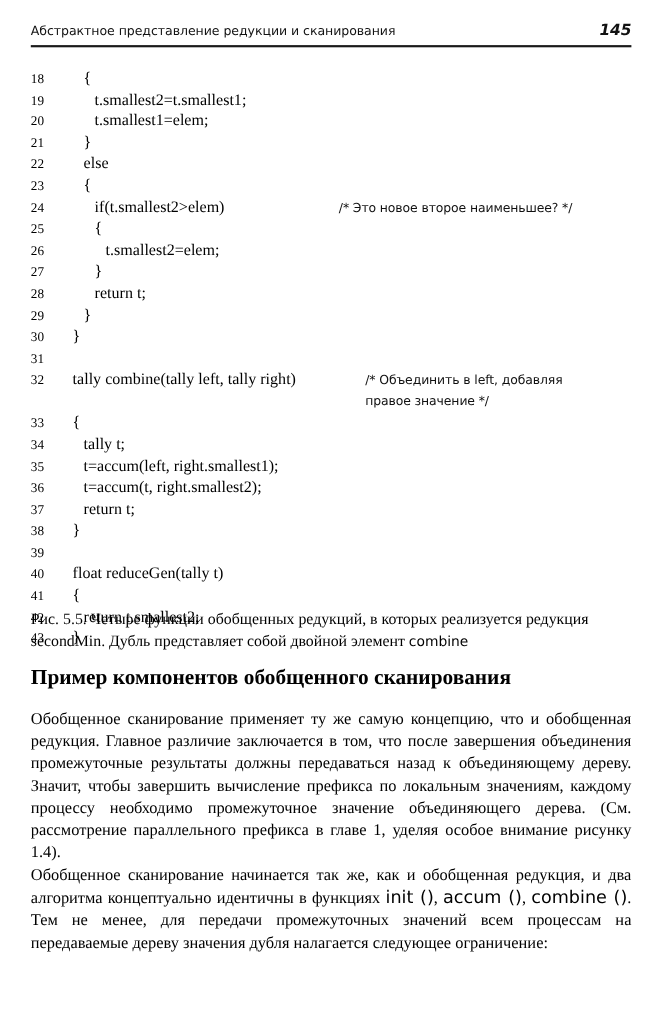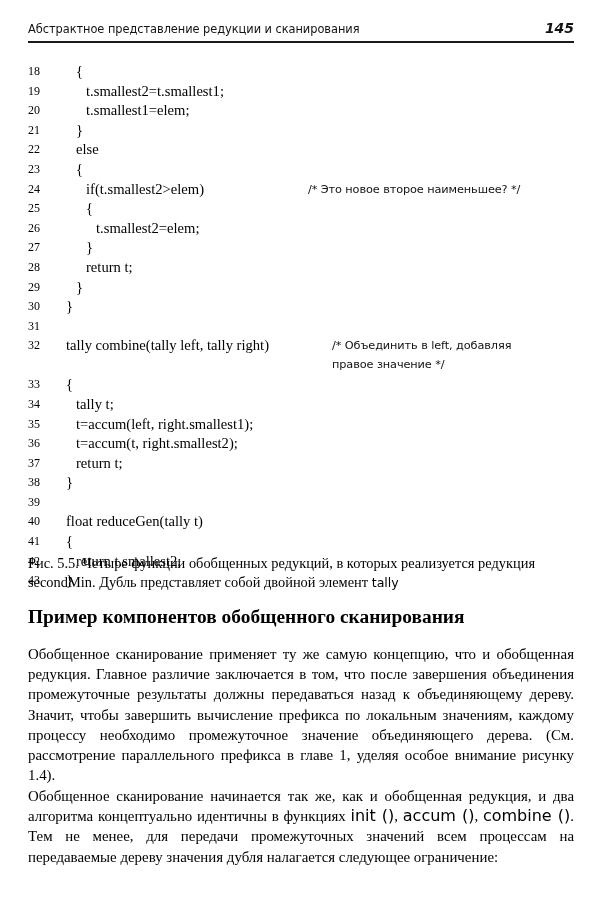--- a/index.html
+++ b/index.html
@@ -170,21 +170,21 @@
       <div class="code-row"><span class="ln">37</span><span class="ct" style="left: 48px;">return t;</span></div>
       <div class="code-row"><span class="ln">38</span><span class="ct" style="left: 38px;">}</span></div>
       <div class="code-row"><span class="ln">39</span><span class="ct" style="left: 38px;"></span></div>
       <div class="code-row"><span class="ln">40</span><span class="ct" style="left: 38px;">float reduceGen(tally t)</span></div>
       <div class="code-row"><span class="ln">41</span><span class="ct" style="left: 38px;">{</span></div>
       <div class="code-row"><span class="ln">42</span><span class="ct" style="left: 48px;">return t.smallest2;</span></div>
       <div class="code-row"><span class="ln">43</span><span class="ct" style="left: 38px;">}</span></div>
     </div>
 
   <div class="caption">
-    <b>Рис. 5.5.</b><span> Четыре функции обобщенных редукций, в которых реализуется редукция secondMin. Дубль представляет собой двойной элемент </span><span class="mono-ish">tally</span>
+    <b>Рис. 5.5.</b><span> Четыре функции обобщенных редукций, в которых реализуется редукция secondMin. Дубль представляет собой двойной элемент </span><span class="mono-ish">combine</span>
   </div>
 
   <div class="section-heading">Пример компонентов обобщенного сканирования</div>
 
   <div class="para p1">Обобщенное сканирование применяет ту же самую концепцию, что и обобщенная редукция. Главное различие заключается в том, что после завершения объединения промежуточные результаты должны передаваться назад к объединяющему дереву. Значит, чтобы завершить вычисление префикса по локальным значениям, каждому процессу необходимо промежуточное значение объединяющего дерева. (См. рассмотрение параллельного префикса в главе 1, уделяя особое внимание рисунку 1.4).</div>
 
   <div class="para p2"><span>Обобщенное сканирование начинается так же, как и обобщенная редукция, и два алгоритма концептуально идентичны в функциях </span><span class="sans">init ()</span><span>, </span><span class="sans">accum ()</span><span>, </span><span class="sans">combine ()</span><span>. Тем не менее, для передачи промежуточных значений всем процессам на передаваемые дереву значения дубля налагается следующее ограничение:</span></div>
 
 </div>
 

